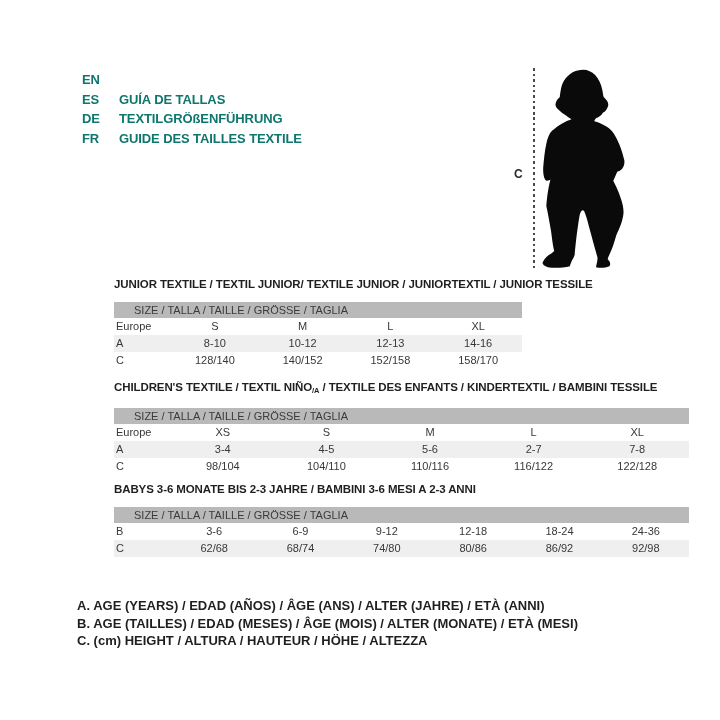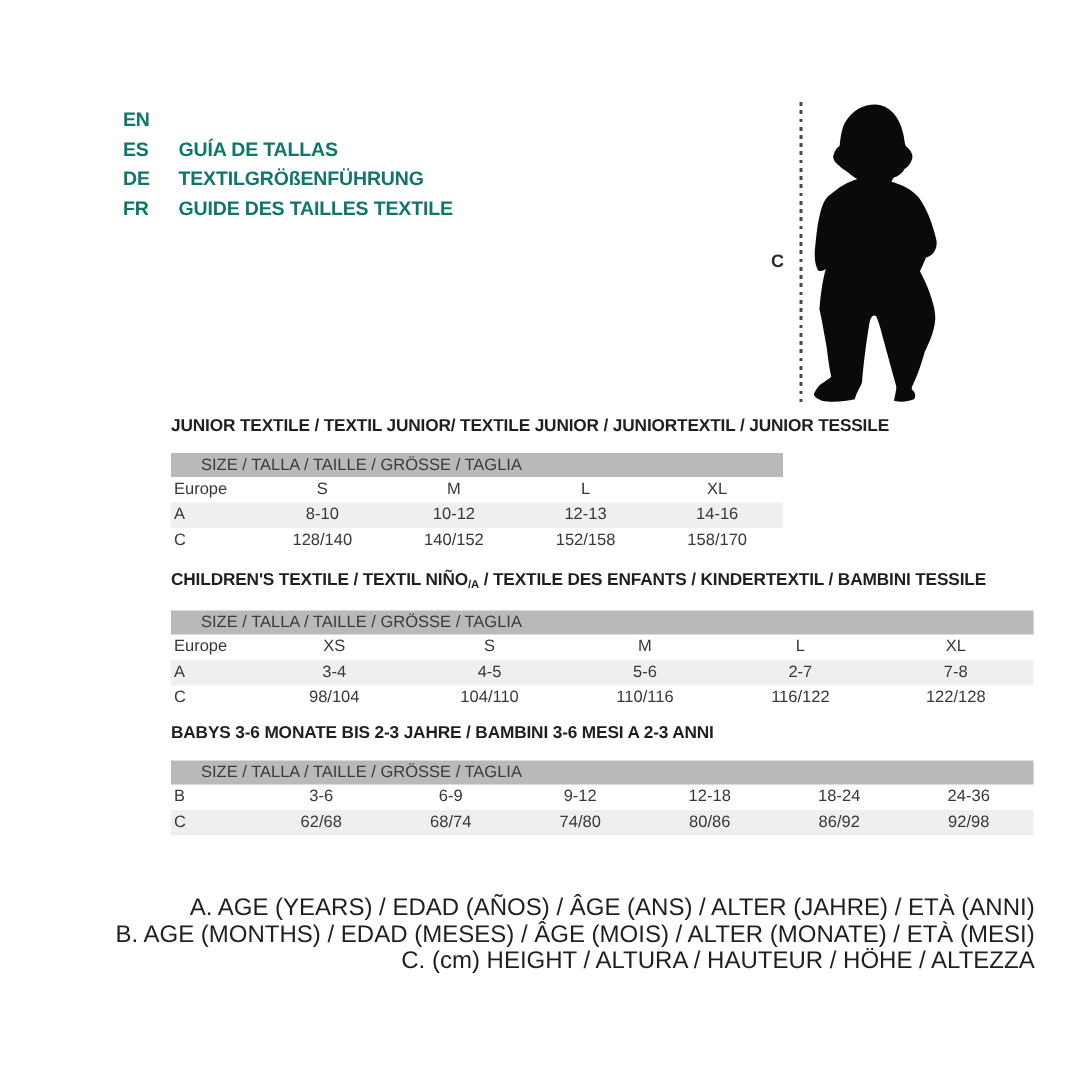--- a/index.html
+++ b/index.html
@@ -23,21 +23,21 @@
   #table-children{top:379px;width:575px;}
   #table-babies{top:481px;width:575px;}
   .table-title{font-weight:bold;font-size:11.5px;line-height:17px;margin-bottom:9px;color:#1f1f1f;letter-spacing:-0.1px;white-space:nowrap;}
   .sub{font-size:7.5px;vertical-align:-2px;}
   .table-head{height:16px;line-height:16px;background:var(--header-bar);padding-left:20px;font-size:11px;color:#3b3b3b;box-sizing:border-box;white-space:nowrap;}
   .size-row{display:flex;height:17px;line-height:17px;font-size:11px;color:#383838;}
   .size-row.striped{background:var(--row-stripe);}
   .cell{flex:1;text-align:center;}
   .cell.label{flex:0 0 57px;text-align:left;padding-left:2px;box-sizing:border-box;}
   
-  .notes{position:absolute;left:77px;top:597px;font-weight:normal;font-size:16px;line-height:17.5px;color:#1f1f1f;white-space:nowrap;text-align:right;}
+  .notes{position:absolute;left:77px;top:597px;font-weight:bold;font-size:13px;line-height:17.5px;color:#1f1f1f;white-space:nowrap;}
 </style>
 </head>
 <body style="--header-bar: #b9b9b9; --row-stripe: #efefef; --silhouette: #0a0a0a;">
 
 <div class="lang-list">
     <div class="lang-row">
       <span class="lang-code">EN</span>
     </div>
     <div class="lang-row">
       <span class="lang-code">ES</span>
@@ -151,15 +151,15 @@
       <span class="cell">68/74</span>
       <span class="cell">74/80</span>
       <span class="cell">80/86</span>
       <span class="cell">86/92</span>
       <span class="cell">92/98</span>
     </div>
   </section>
 
 <div class="notes">
     <div class="note">A. AGE (YEARS) / EDAD (AÑOS) / ÂGE (ANS) / ALTER (JAHRE) / ETÀ (ANNI)</div>
-    <div class="note">B. AGE (MONTHS) / EDAD (MESES) / ÂGE (MOIS) / ALTER (MONATE) / ETÀ (MESI)</div>
+    <div class="note">B. AGE (TAILLES) / EDAD (MESES) / ÂGE (MOIS) / ALTER (MONATE) / ETÀ (MESI)</div>
     <div class="note">C. (cm) HEIGHT / ALTURA / HAUTEUR / HÖHE / ALTEZZA</div>
   </div>
 
 </body></html>

